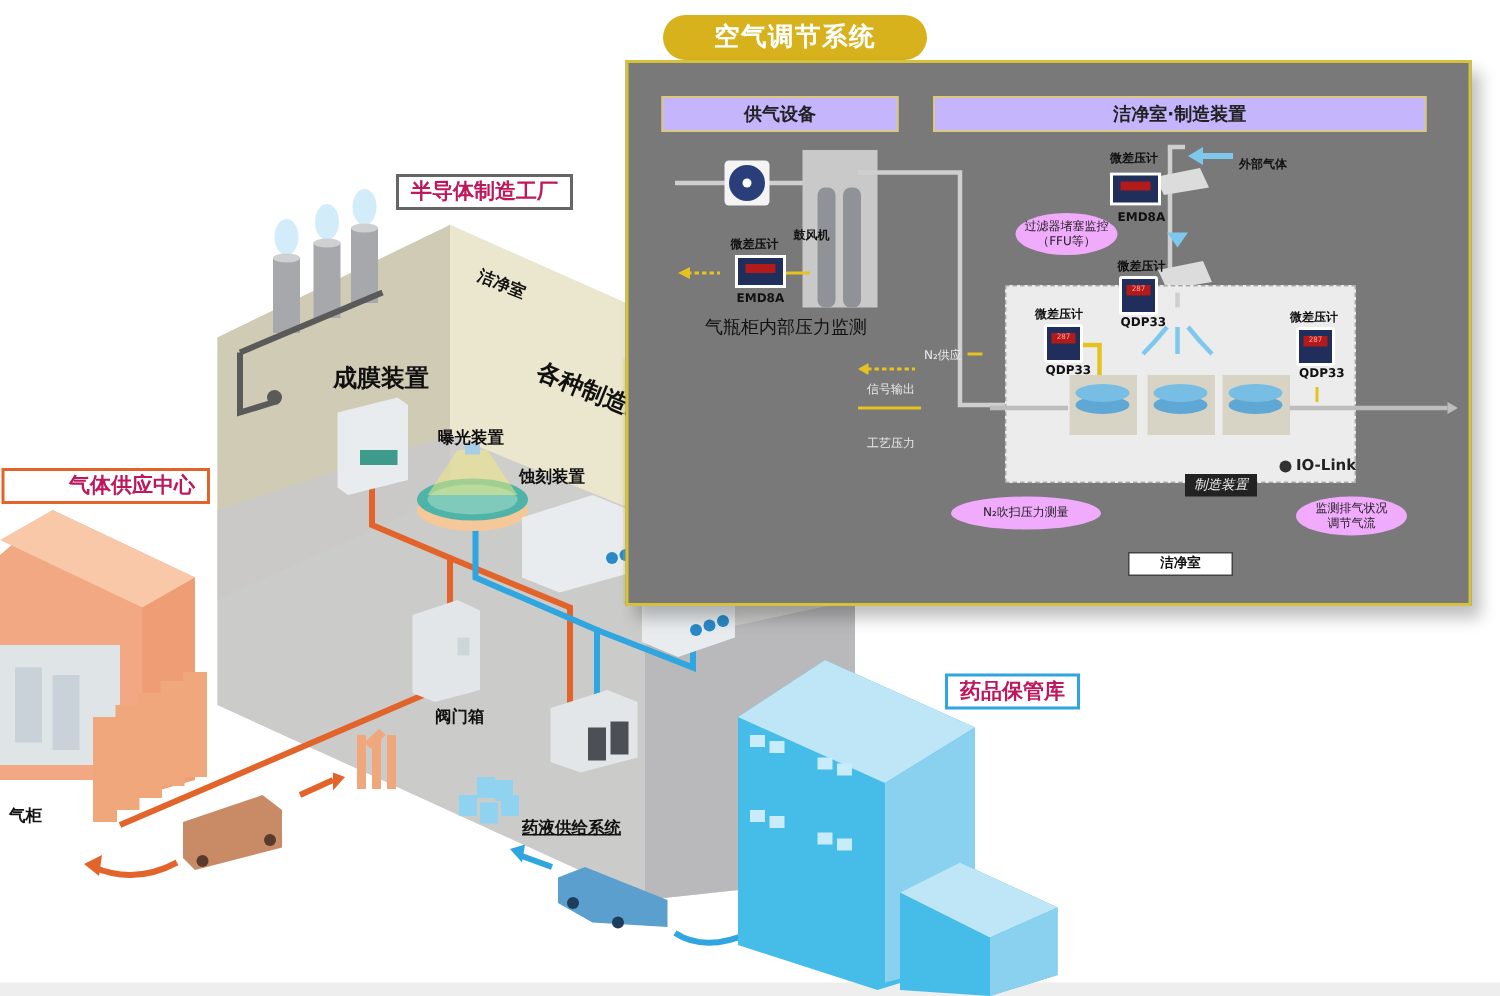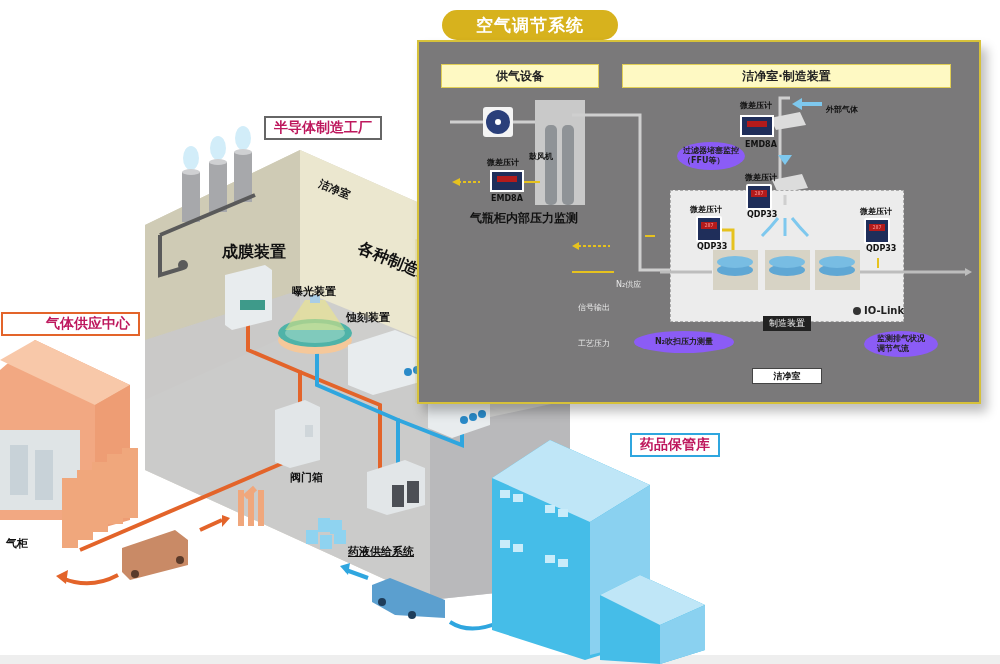--- a/index.html
+++ b/index.html
@@ -6,26 +6,26 @@
   body { width:1000px; height:664px; background:#ffffff; position:relative; overflow:hidden;
          font-family:"DejaVu Sans", sans-serif; }
   svg.scene { position:absolute; left:0; top:0; }
   .lbl { position:absolute; font-weight:bold; color:#111; white-space:nowrap; }
   .boxlbl { position:absolute; background:#fff; border:2px solid #666; font-weight:bold;
             font-size:14px; padding:1px 8px; white-space:nowrap; color:#be185d; }
   .pill { position:absolute; background:#d7b21d; color:#fff; font-weight:bold; font-size:17px;
           border-radius:20px; text-align:center; line-height:30px; letter-spacing:1px; }
   .panel { position:absolute; left:417px; top:40px; width:560px; height:360px; background:#7a797a;
            border:2px solid #d6c13a; box-shadow:6px 8px 10px rgba(0,0,0,0.25); }
-  .hdr { position:absolute; background:#fef9c3; border:1px solid #e1cf55; text-align:center;
+  .hdr { position:absolute; background:#c4b5fd; border:1px solid #e1cf55; text-align:center;
          font-weight:bold; font-size:12px; color:#222; line-height:22px; }
   .tiny { position:absolute; font-size:8px; font-weight:bold; color:#111; white-space:nowrap; }
-  .tinyw { position:absolute; font-size:8px; color:#e8e8e8; white-space:nowrap;margin-top:48px; }
-  .ell { position:absolute; background:#8b5cf6; border-radius:50%; 
-         font-size:8px; font-weight:bold; color:#222; display:flex; align-items:center;
+  .tinyw { position:absolute; font-size:8px; color:#e8e8e8; white-space:nowrap; }
+  .ell { position:absolute; background:#f0abfc; border-radius:50%; text-align:center;
+         font-size:8px; font-weight:normal; color:#222; display:flex; align-items:center;
          justify-content:center; line-height:10px; }
   .whitebox { position:absolute; left:670px; top:190px; width:232px; height:130px; background:#ececec;
               border:1px dashed #aaa; }
   .meter { position:absolute; width:22px; height:22px; background:#1f2e5a; border:2px solid #fff;
            border-radius:2px; }
   .meter .disp { position:absolute; left:3px; top:4px; width:16px; height:7px; background:#b31b1b;
                  color:#ff9c9c; font-size:5px; line-height:7px; text-align:center; font-family:"DejaVu Sans Mono", monospace; }
   .meterw { position:absolute; width:30px; height:18px; background:#1f2e5a; border:2px solid #fff; }
   .meterw .disp { position:absolute; left:5px; top:4px; width:20px; height:6px; background:#b31b1b; }
   .mfg { position:absolute; background:#222; color:#eee; font-size:9px; padding:1px 6px; }
@@ -183,21 +183,21 @@
 <div class="lbl" style="left:222px;top:242px;font-size:16px;">成膜装置</div>
 <div class="lbl" style="left:292px;top:284px;font-size:11px;">曝光装置</div>
 <div class="lbl" style="left:346px;top:310px;font-size:11px;">蚀刻装置</div>
 <div class="lbl" style="left:438px;top:352px;font-size:11px;">清洗装置</div>
 <div class="lbl" style="left:290px;top:470px;font-size:11px;">阀门箱</div>
 <div class="lbl" style="left:348px;top:544px;font-size:11px;text-decoration:underline;">药液供给系统</div>
 
 <div class="boxlbl" style="left:1px;top:312px;border-color:#e3642a;padding-left:43px;">气体供应中心</div>
 <div class="lbl" style="left:6px;top:536px;font-size:11px;">气柜</div>
 
-<div class="boxlbl" style="left:630px;top:433px;border-color:#2fa6df;">药品保管库</div>
+<div class="boxlbl" style="left:630px;top:449px;border-color:#2fa6df;">药品保管库</div>
 
 <div class="pill" style="left:442px;top:10px;width:176px;">空气调节系统</div>
 
 <div class="panel"></div>
 
 <div class="hdr" style="left:441px;top:64px;width:156px;">供气设备</div>
 <div class="hdr" style="left:622px;top:64px;width:327px;">洁净室·制造装置</div>
 
 <svg class="scene" width="1000" height="664" viewBox="0 0 1000 664" style="pointer-events:none;">
 
@@ -268,21 +268,21 @@
   <line x1="878" y1="258" x2="878" y2="268" stroke="#e6c21e" stroke-width="2"></line>
   <circle cx="857" cy="311" r="4" fill="#333"></circle>
 </svg>
 
 <div class="tiny" style="left:484px;top:151px;margin-left:45px;">鼓风机</div>
 <div class="tiny" style="left:487px;top:157px;">微差压计</div>
 <div class="meterw" style="left:490px;top:170px;">
     <div class="disp"></div>
   </div>
 <div class="tiny" style="left:491px;top:194px;">EMD8A</div>
-<div class="lbl" style="left:470px;top:210px;font-size:12px;font-weight:bold;text-align:center;">气瓶柜内部压力监测</div>
+<div class="lbl" style="left:470px;top:210px;font-size:12px;font-weight:normal;text-align:center;">气瓶柜内部压力监测</div>
 
 <div class="tiny" style="left:740px;top:100px;">微差压计</div>
 <div class="meterw" style="left:740px;top:115px;">
     <div class="disp"></div>
   </div>
 <div class="tiny" style="left:745px;top:140px;">EMD8A</div>
 <div class="tiny" style="left:826px;top:104px;">外部气体</div>
 
 <div class="ell" style="left:677px;top:142px;width:68px;height:28px;white-space:pre;">过滤器堵塞监控
 （FFU等）</div>
@@ -303,19 +303,19 @@
 <div class="meter" style="left:864px;top:218px;">
     <div class="disp">287</div>
   </div>
 <div class="tiny" style="left:866px;top:244px;">QDP33</div>
 
 <div class="tinyw" style="left:616px;top:231px;">N₂供应</div>
 <div class="tinyw" style="left:578px;top:254px;">信号输出</div>
 <div class="tinyw" style="left:578px;top:290px;text-align:center;">工艺压力</div>
 
 <div class="iolink" style="left:864px;top:305px;">IO-Link</div>
-<div class="mfg" style="left:763px;top:316px;">制造装置</div>
+<div class="mfg" style="left:790px;top:316px;font-style:italic;">制造装置</div>
 
 <div class="ell" style="left:634px;top:331px;width:100px;height:22px;">N₂吹扫压力测量</div>
 <div class="ell" style="left:864px;top:331px;width:74px;height:26px;white-space:pre;">监测排气状况
 调节气流</div>
 
 <div class="cr" style="left:752px;top:368px;width:68px;height:14px;line-height:14px;">洁净室</div>
 
 </body></html>

